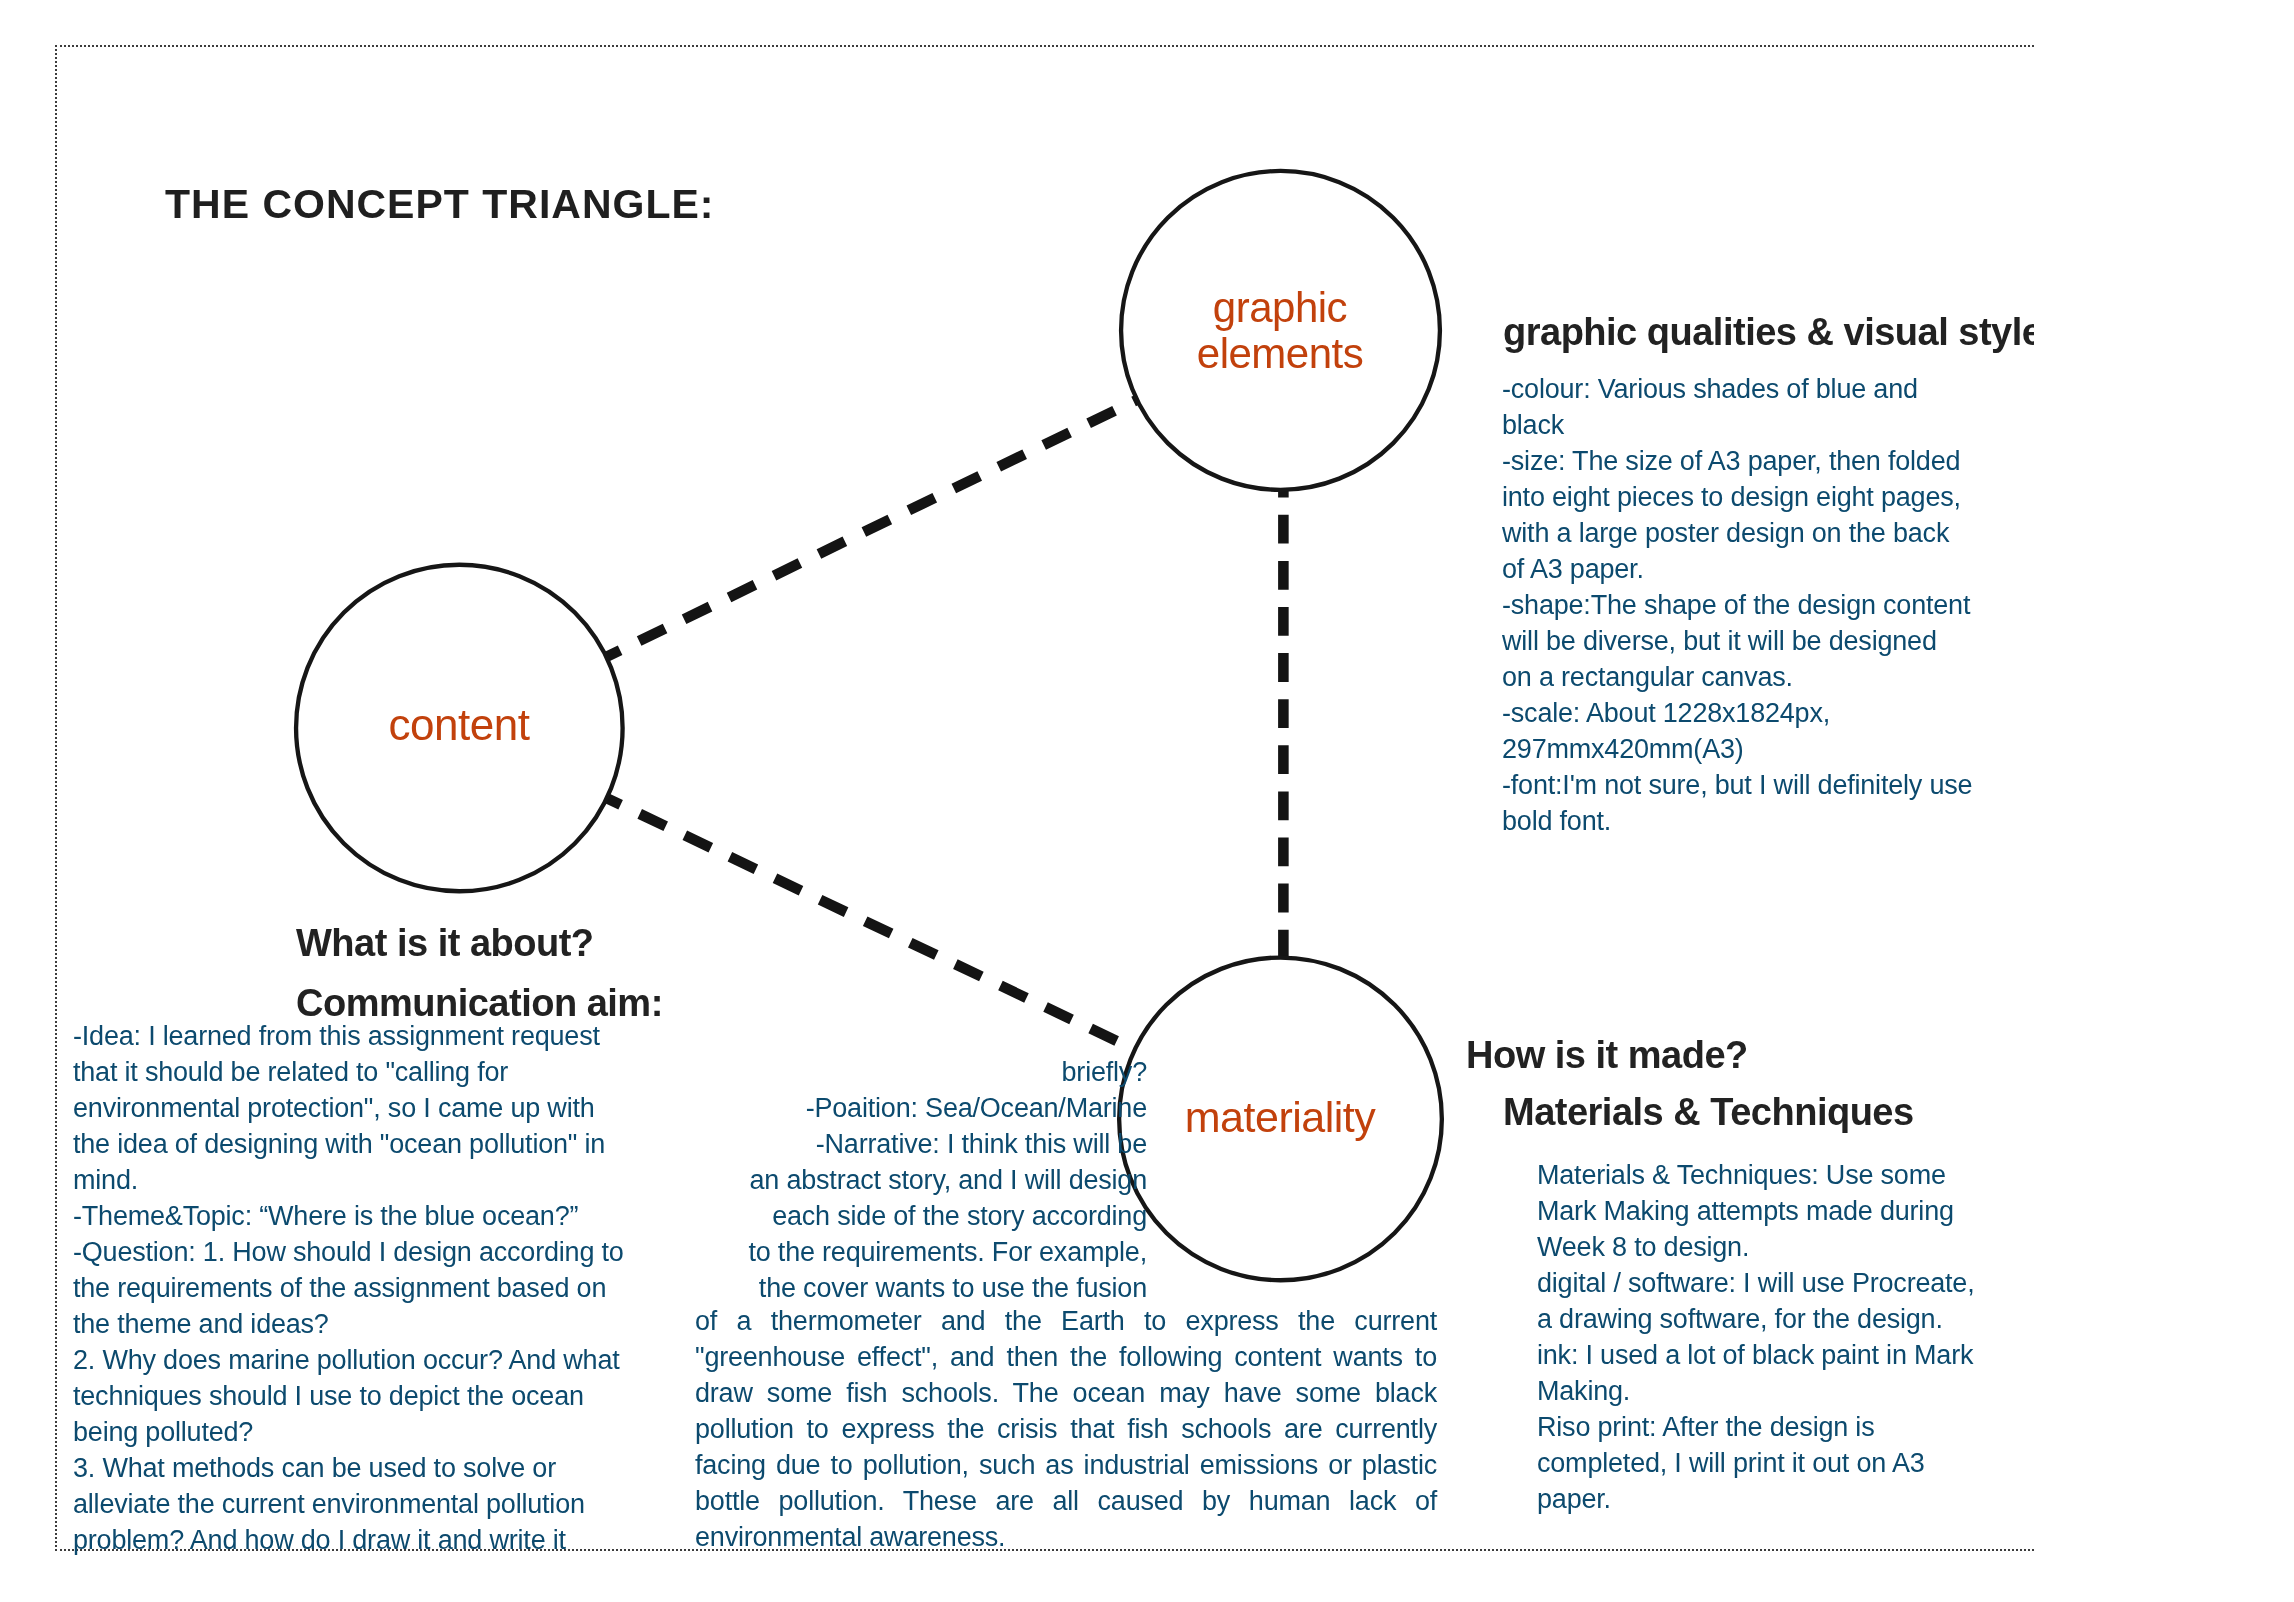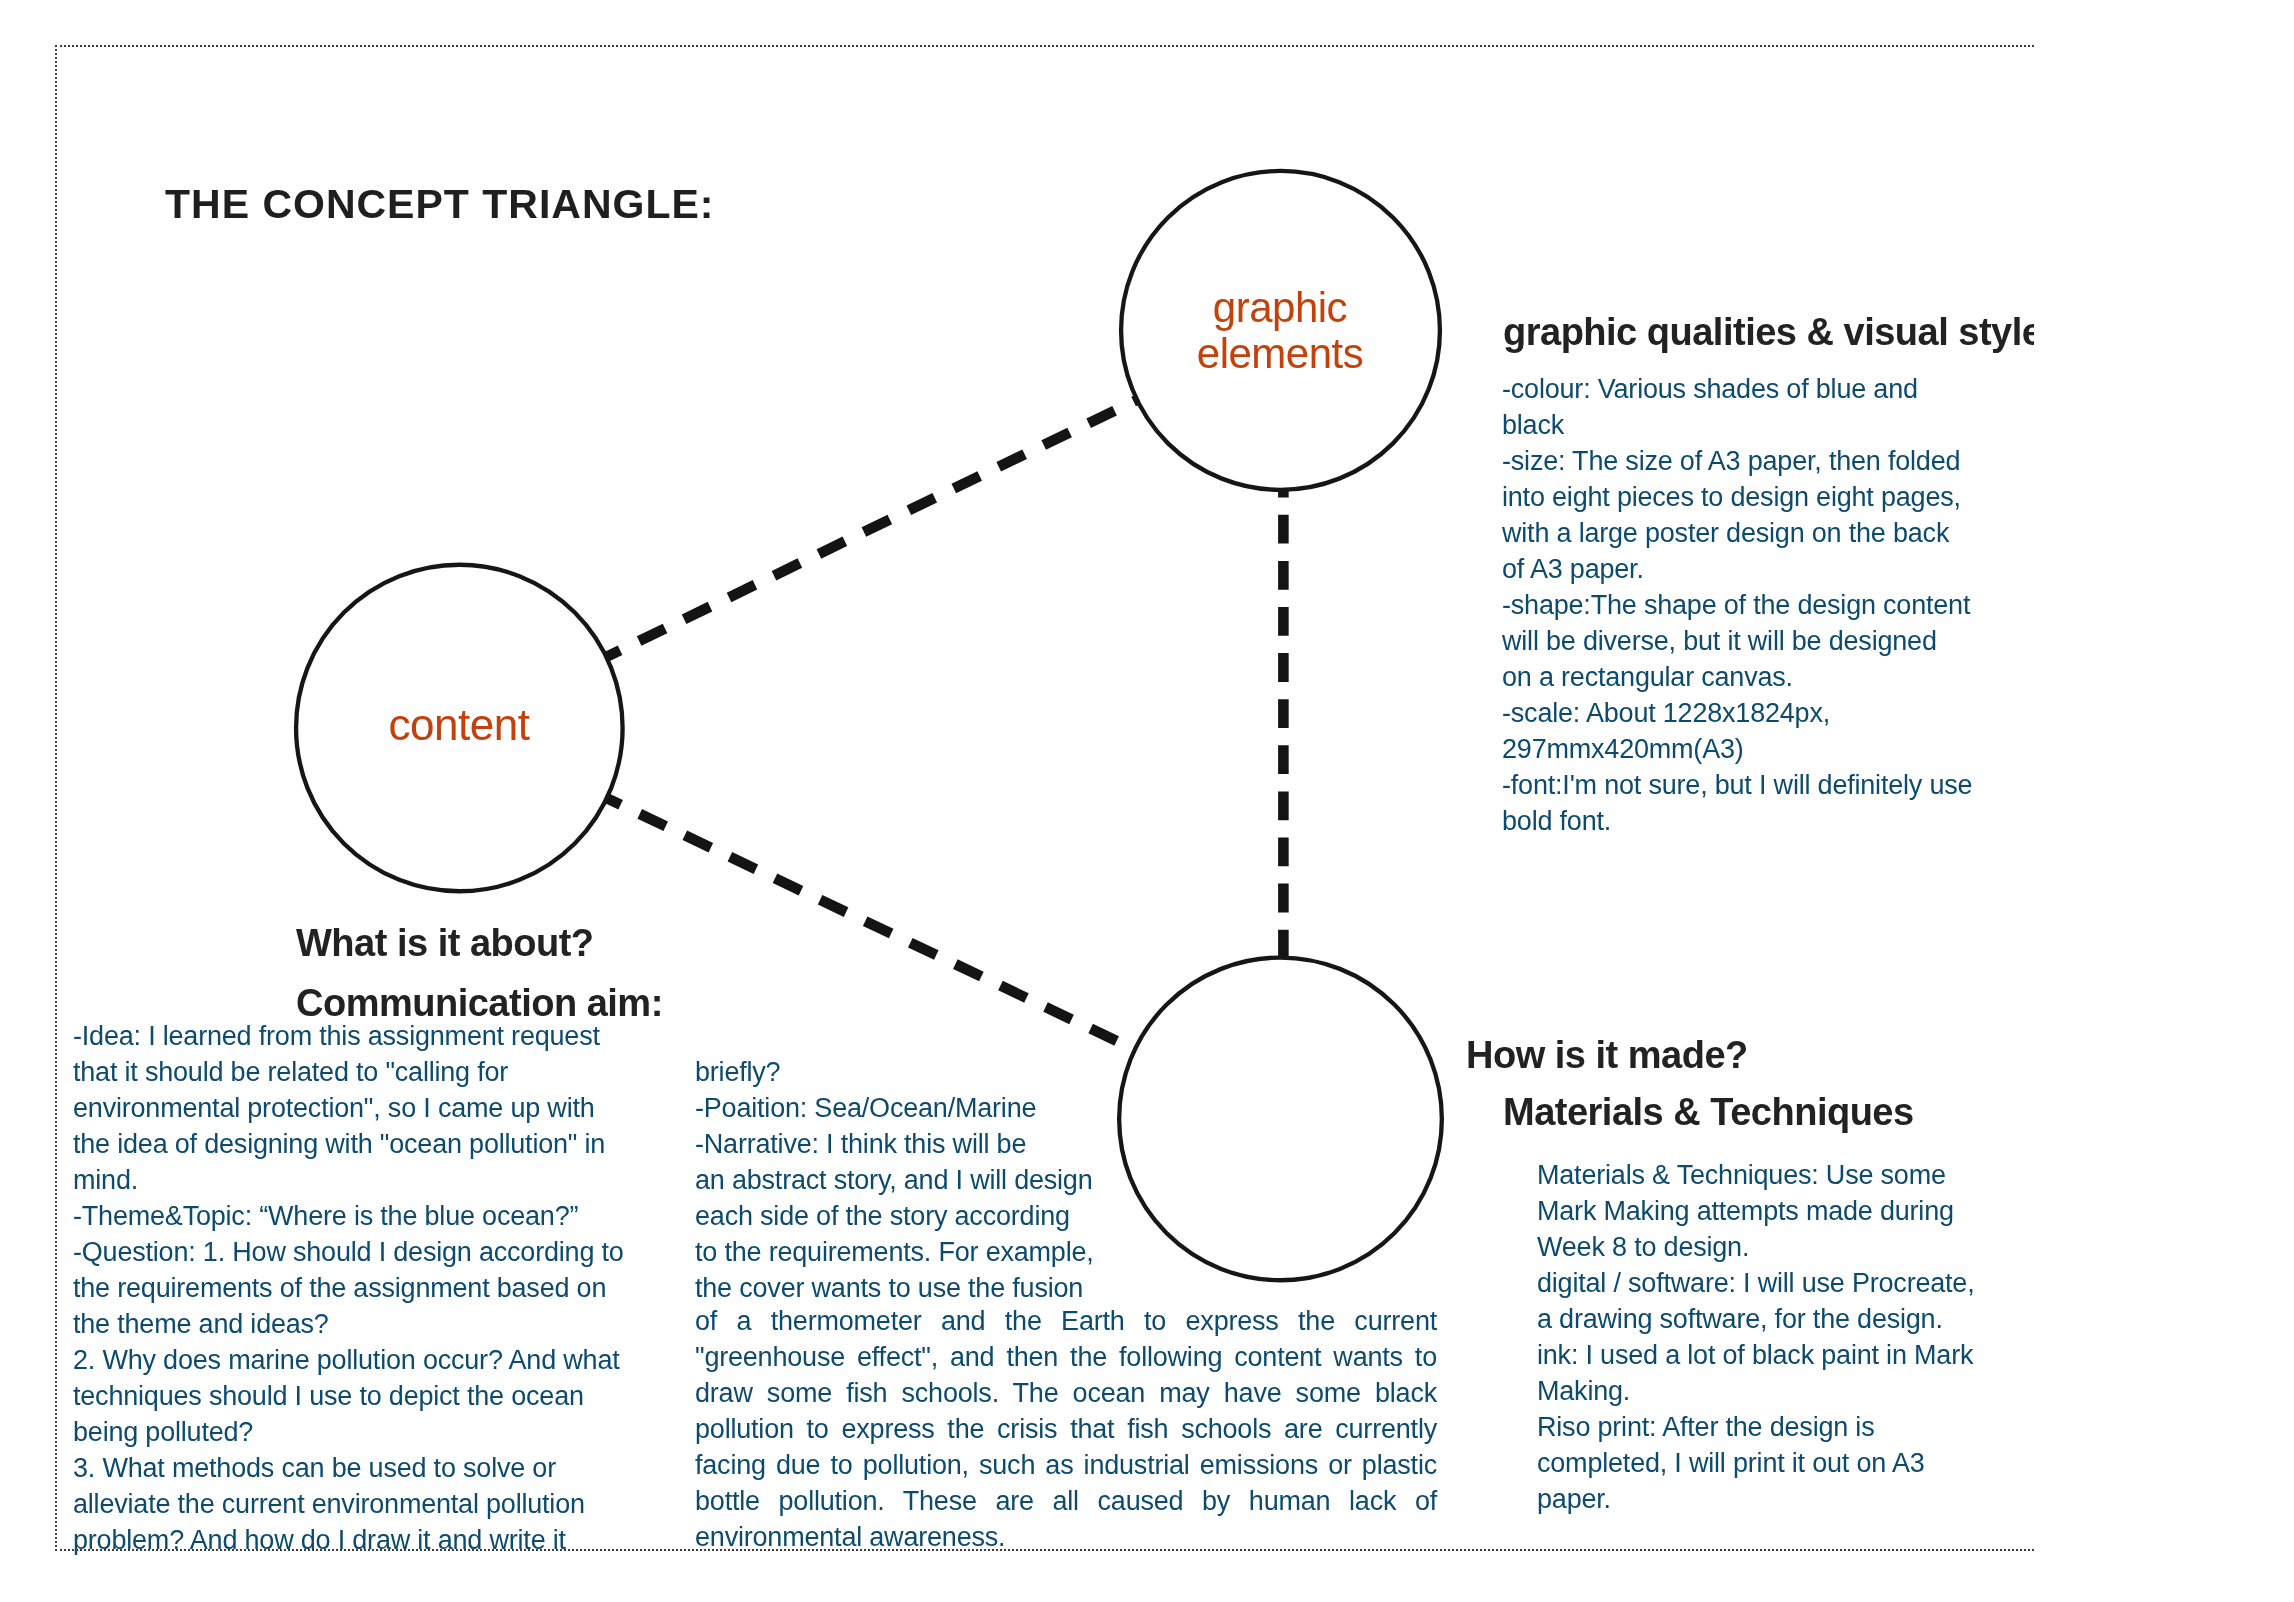--- a/index.html
+++ b/index.html
@@ -47,40 +47,41 @@
     <circle cx="478" cy="758" r="170" fill="#ffffff" stroke="#161616" stroke-width="4.5"></circle>
     <circle cx="1333" cy="344" r="166" fill="#ffffff" stroke="#161616" stroke-width="4.5"></circle>
     <circle cx="1333" cy="1165" r="168" fill="#ffffff" stroke="#161616" stroke-width="4.5"></circle>
   </svg>
 
   <div class="page-title">THE CONCEPT TRIANGLE:</div>
 
   <div class="circle-label label-graphic">graphic
 elements</div>
   <div class="circle-label label-content">content</div>
+  <div class="circle-label label-materiality">materiality</div>
 
   <div class="heading" style="left:296px;top:922px;">What is it about?</div>
   <div class="heading" style="left:296px;top:982px;">Communication aim:</div>
 
   <div class="body-text" style="left:73px;top:1018px;width:615px;">-Idea: I learned from this assignment request
 that it should be related to "calling for
 environmental protection", so I came up with
 the idea of designing with "ocean pollution" in
 mind.
 -Theme&amp;Topic: “Where is the blue ocean?”
 -Question: 1. How should I design according to
 the requirements of the assignment based on
 the theme and ideas?
 2. Why does marine pollution occur? And what
 techniques should I use to depict the ocean
 being polluted?
 3. What methods can be used to solve or
 alleviate the current environmental pollution
 problem? And how do I draw it and write it</div>
-  <div class="body-text" style="left:695px;top:1054px;width:452px;">briefly?
+  <div class="body-text" style="left:695px;top:1054px;width:452px;text-align:right;">briefly?
 -Poaition: Sea/Ocean/Marine
 -Narrative: I think this will be
 an abstract story, and I will design
 each side of the story according
 to the requirements. For example,
 the cover wants to use the fusion</div>
   <div class="body-text justified" style="left:695px;top:1303px;width:742px;">of a thermometer and the Earth to express the current "greenhouse effect", and then the following content wants to draw some fish schools. The ocean may have some black pollution to express the crisis that fish schools are currently facing due to pollution, such as industrial emissions or plastic bottle pollution. These are all caused by human lack of environmental awareness.</div>
 
   <div class="heading" style="left:1503px;top:311px;">graphic qualities &amp; visual style</div>
   <div class="body-text" style="left:1502px;top:371px;width:576px;">-colour: Various shades of blue and

